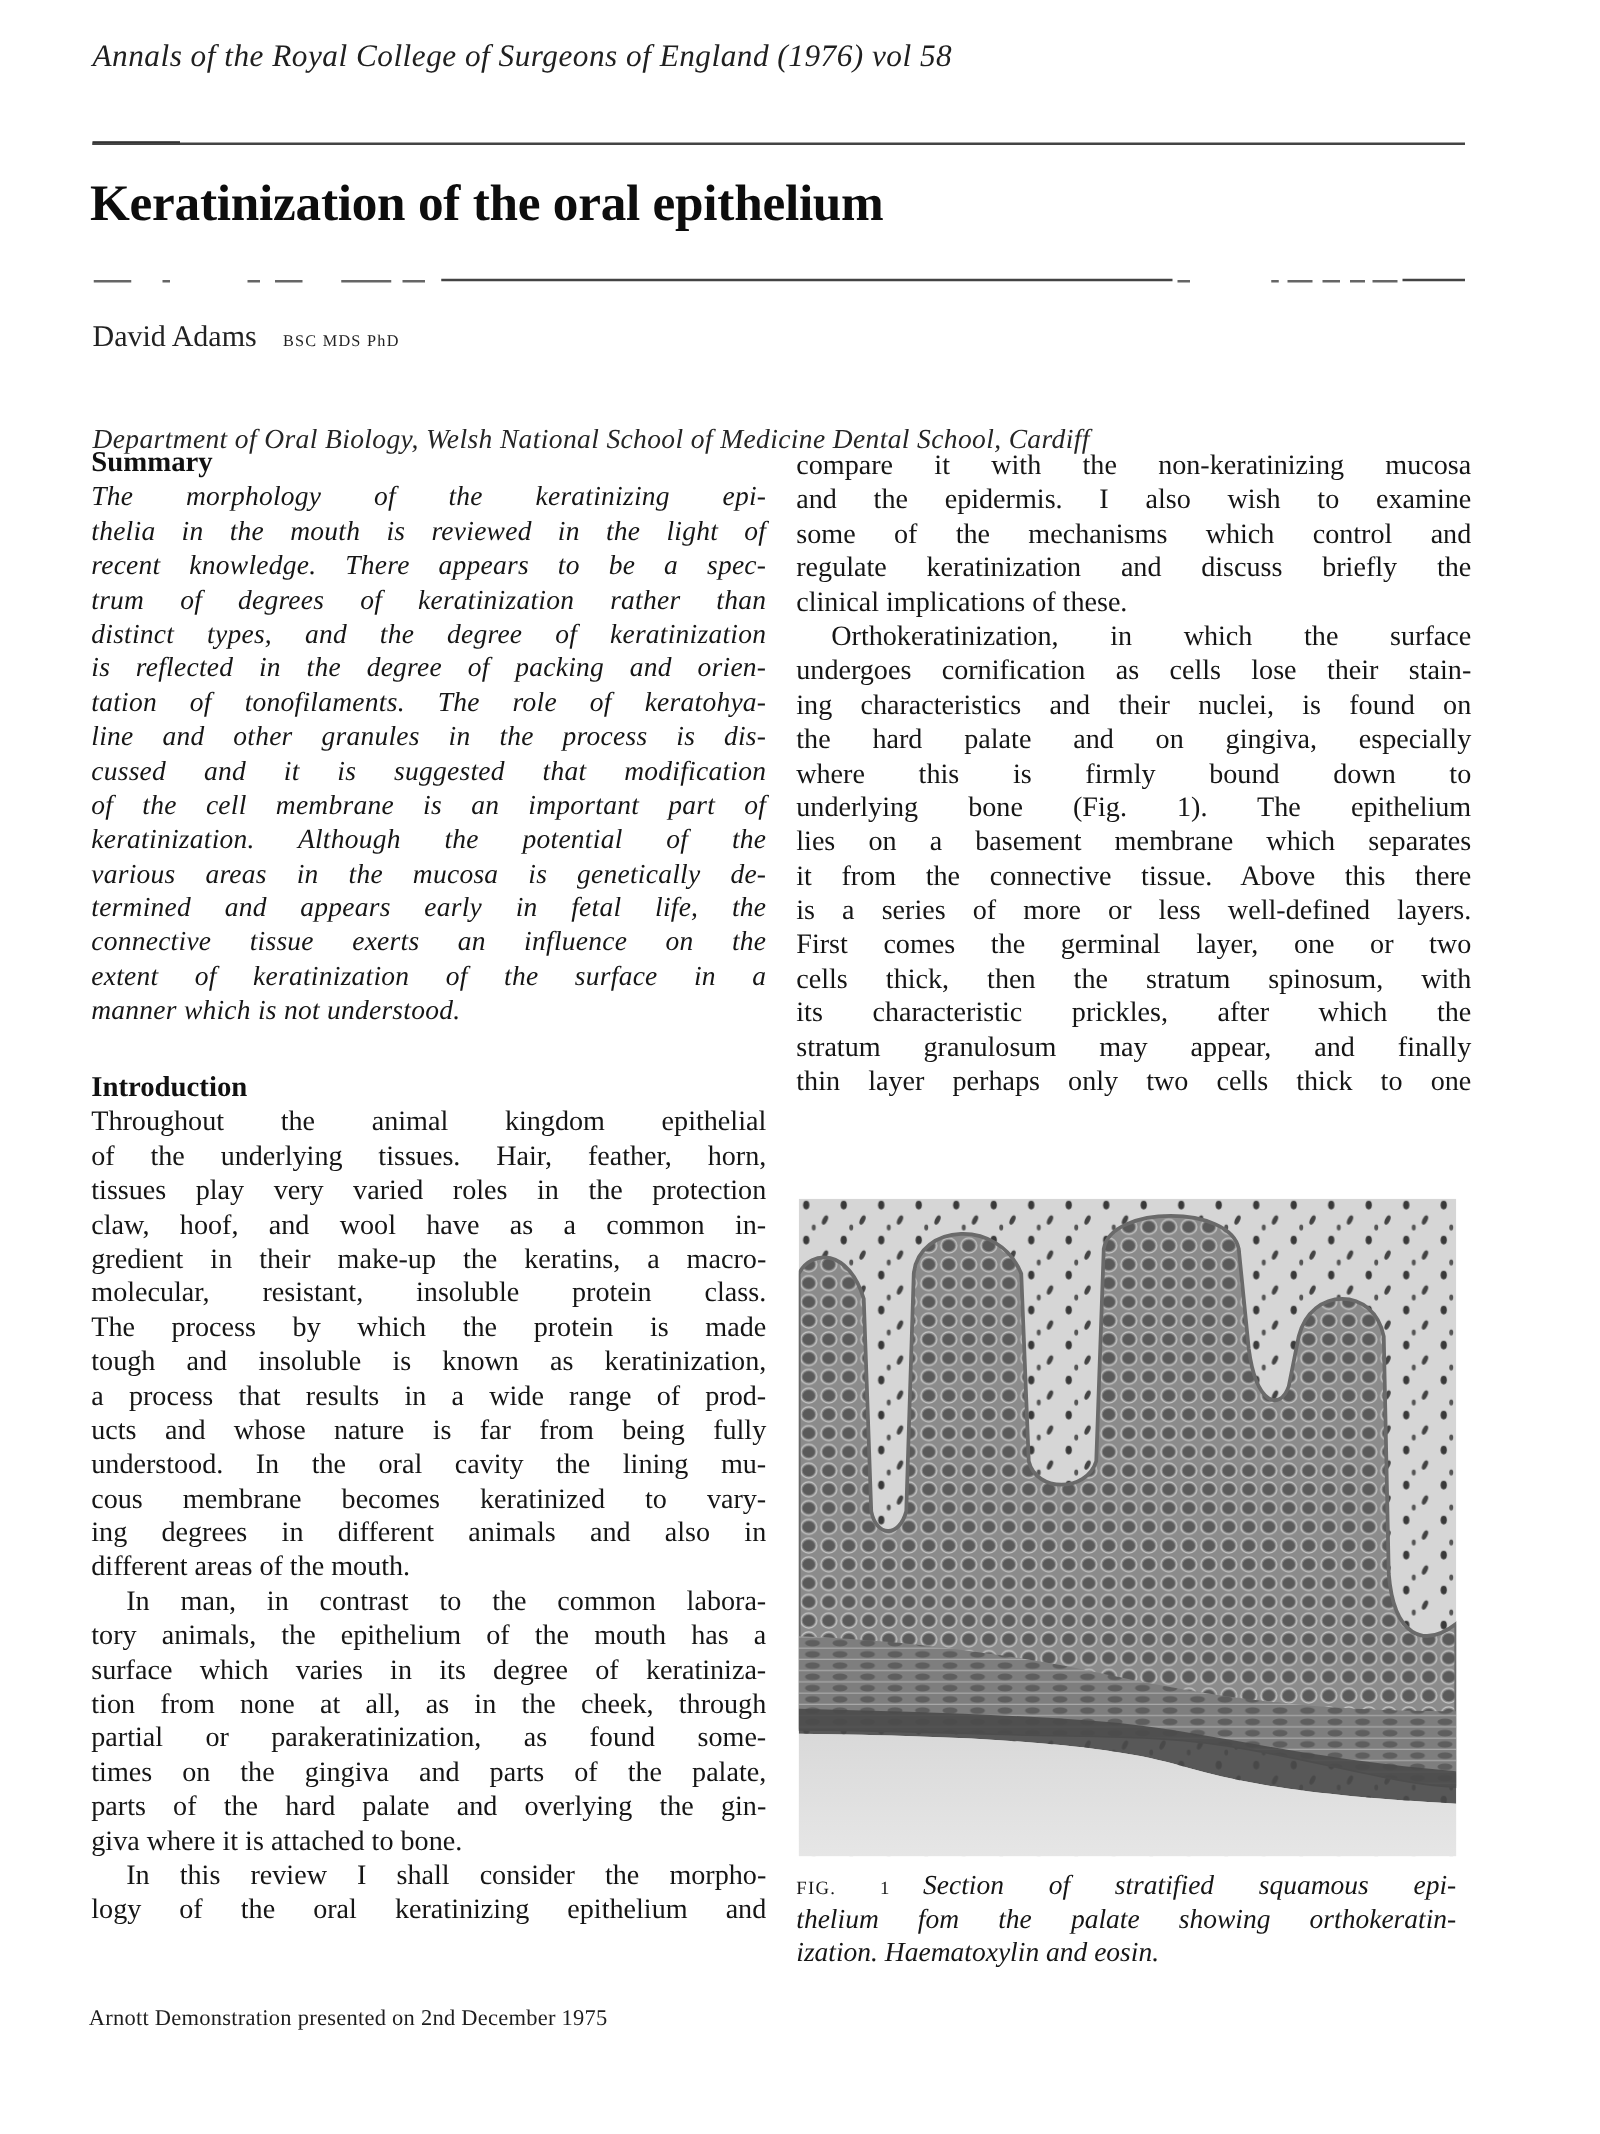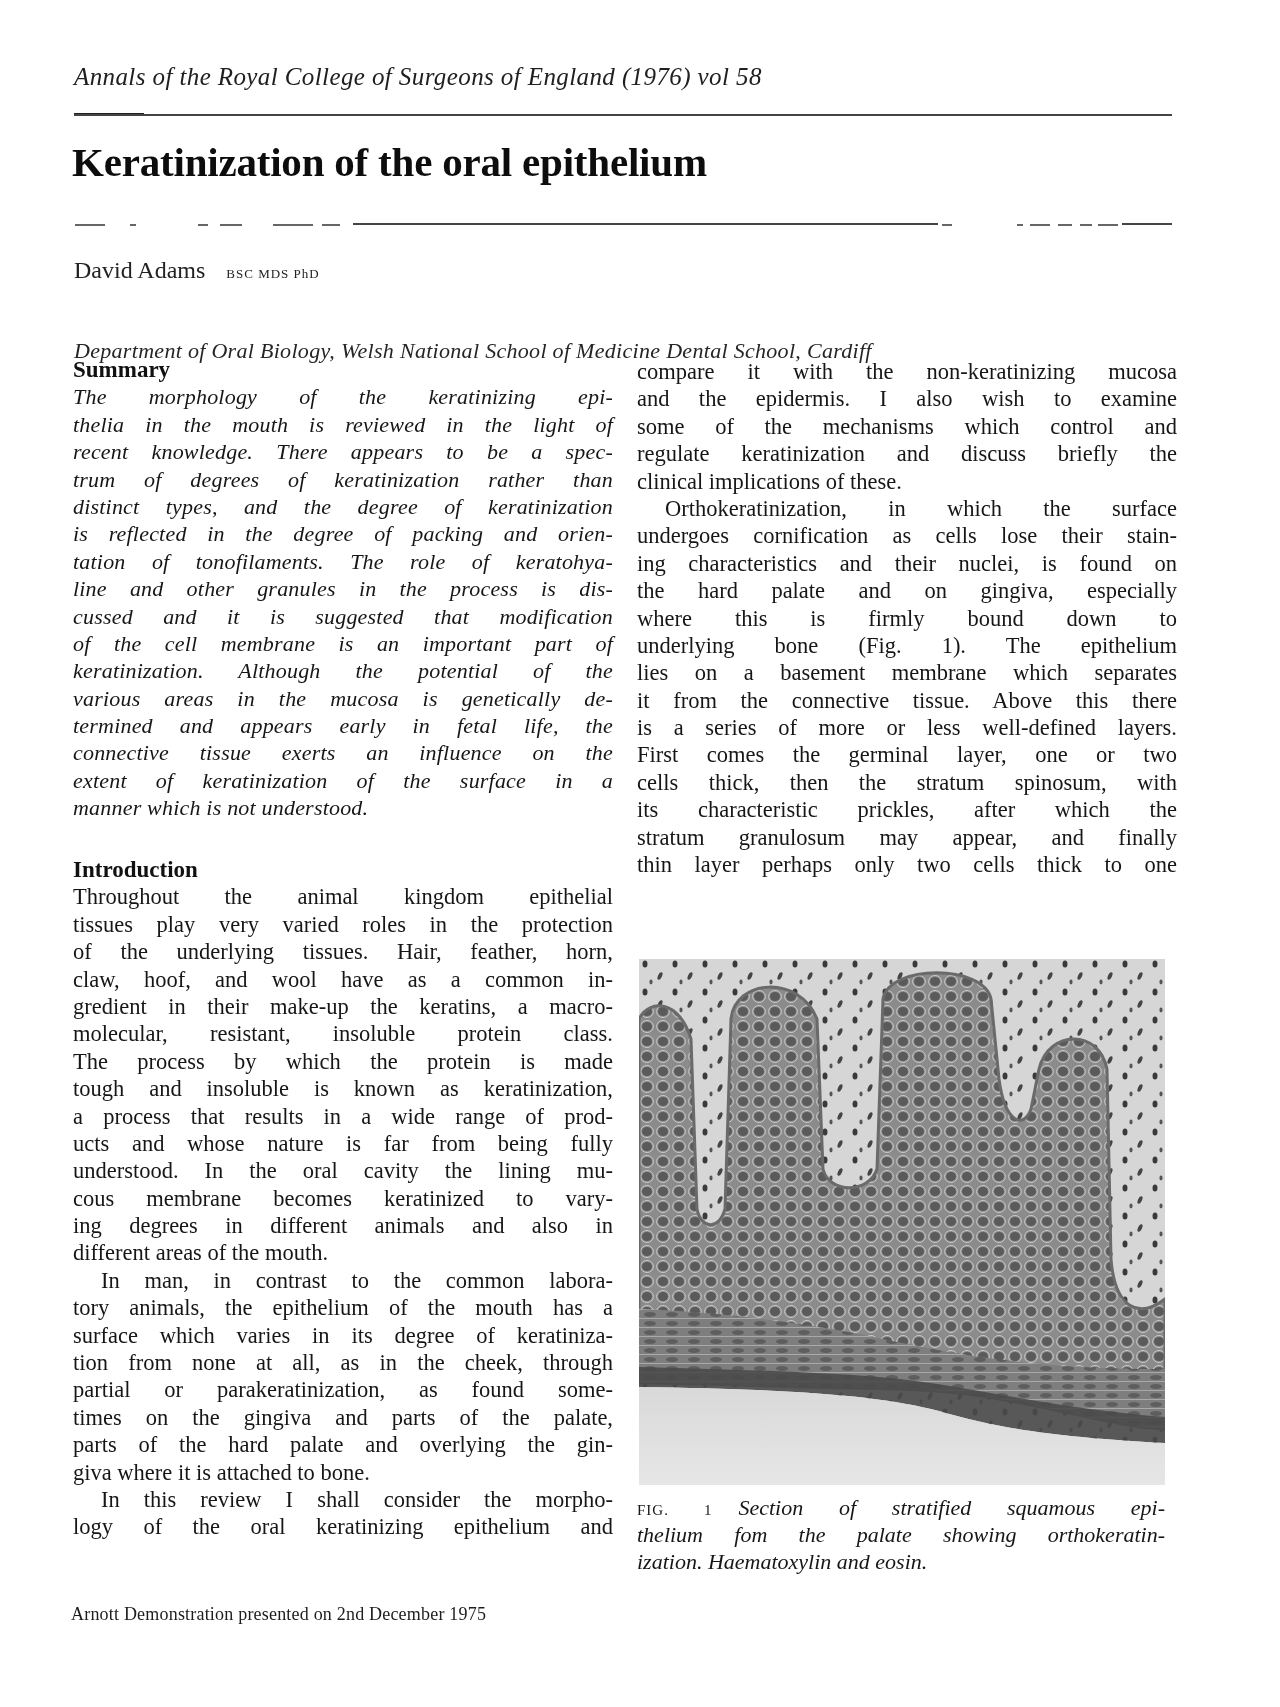--- a/index.html
+++ b/index.html
@@ -2,21 +2,21 @@
 <html><head>
 <meta charset="utf-8">
 <style>
   html, body { margin: 0; padding: 0; background: #ffffff; }
   body {
     width: 1280px; height: 1707px; position: relative; overflow: hidden;
     font-family: "Liberation Serif", "DejaVu Serif", serif; color: #161616;
   }
   .abs { position: absolute; }
   .journal-header {
-    left: 74px; top: 63px; font-size: 25px; font-style: italic; letter-spacing: 0.4px;
+    left: 74px; top: 32px; font-size: 25px; font-style: italic; letter-spacing: 0.4px;
     white-space: nowrap; color: #202020;
   }
   .rule { position: absolute; height: 2px; background: #444; }
   .rule-thick { height: 3px; background: #222; }
   .title {
     left: 72px; top: 138px; font-size: 41px; font-weight: bold; white-space: nowrap;
     letter-spacing: -0.2px; color: #0d0d0d;
   }
   .dash-frag { position: absolute; height: 2px; background: #666; }
   .author { left: 74px; top: 257px; font-size: 24px; white-space: nowrap; color: #222; }
@@ -92,22 +92,22 @@
     <div class="line">connective tissue exerts an influence on the</div>
     <div class="line">extent of keratinization of the surface in a</div>
     <div class="line last">manner which is not understood.</div>
   </div>
 </div>
 
 <div class="col col-left" style="top:856px;">
   <div class="heading">Introduction</div>
   <div>
     <div class="line">Throughout the animal kingdom epithelial</div>
+    <div class="line">of the underlying tissues. Hair, feather, horn,</div>
     <div class="line">tissues play very varied roles in the protection</div>
-    <div class="line">of the underlying tissues. Hair, feather, horn,</div>
     <div class="line">claw, hoof, and wool have as a common in-</div>
     <div class="line">gredient in their make-up the keratins, a macro-</div>
     <div class="line">molecular, resistant, insoluble protein class.</div>
     <div class="line">The process by which the protein is made</div>
     <div class="line">tough and insoluble is known as keratinization,</div>
     <div class="line">a process that results in a wide range of prod-</div>
     <div class="line">ucts and whose nature is far from being fully</div>
     <div class="line">understood. In the oral cavity the lining mu-</div>
     <div class="line">cous membrane becomes keratinized to vary-</div>
     <div class="line">ing degrees in different animals and also in</div>

